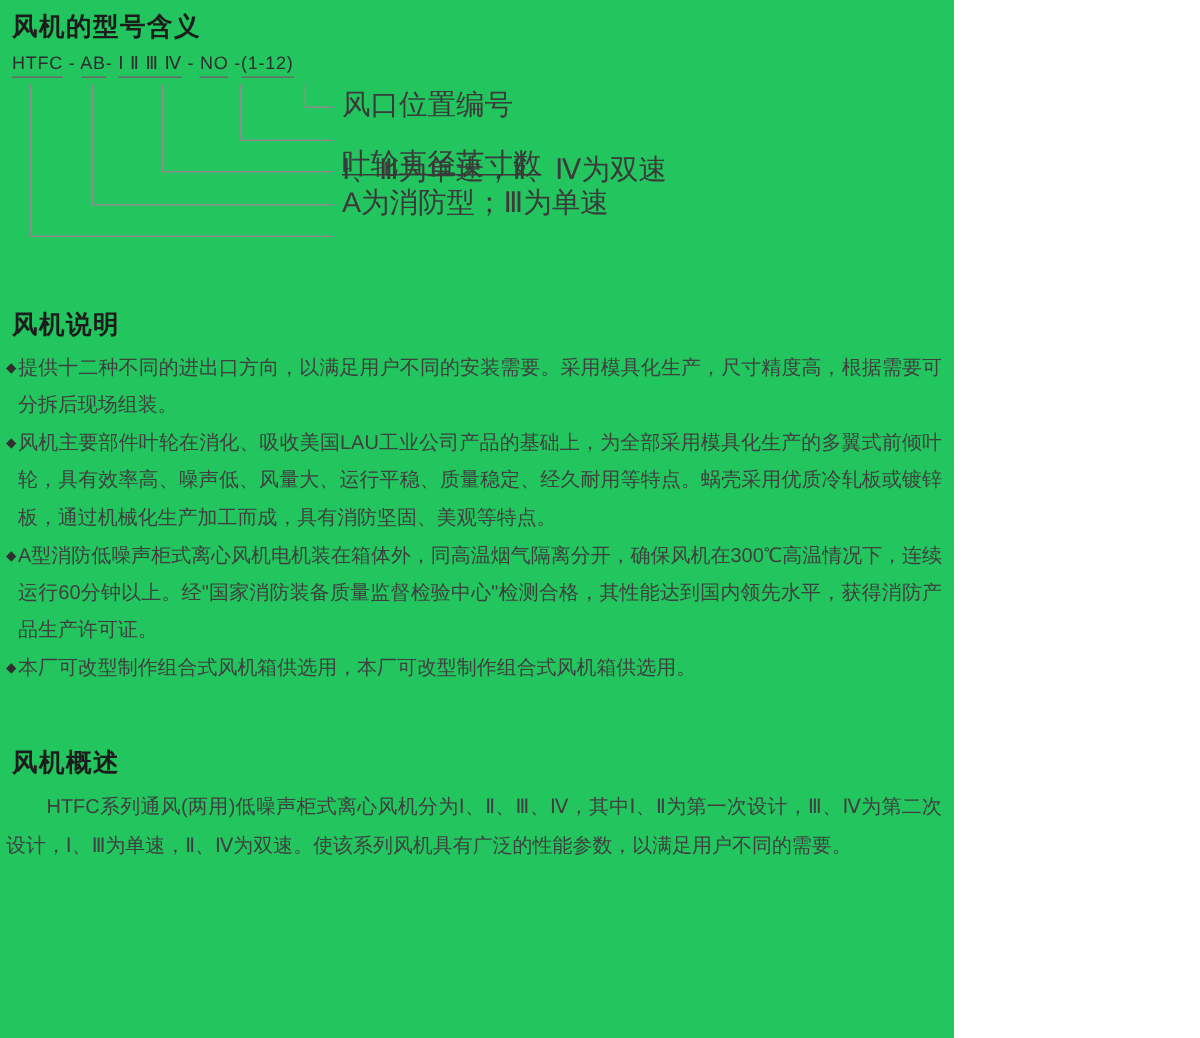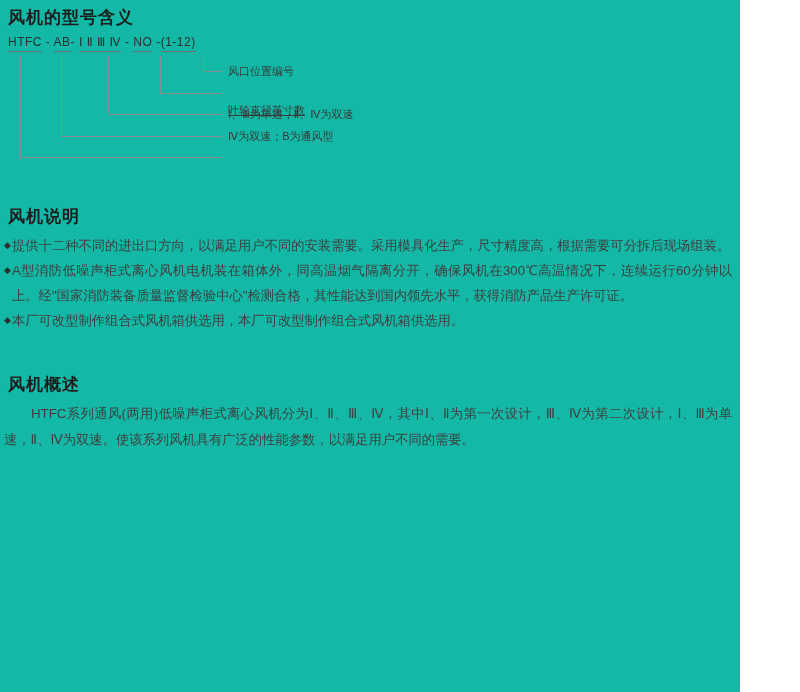--- a/index.html
+++ b/index.html
@@ -1,27 +1,27 @@
 <!DOCTYPE html>
 <html><head>
 <meta charset="utf-8">
 <style>
   html,body{margin:0;padding:0;background:#ffffff;}
   body{font-family:"Liberation Sans", sans-serif;color:#3d3d3d;}
-  .page{position:relative;width:740px;height:692px;background:#14b8a6;overflow:hidden;}
+  .page{position:relative;width:636px;height:692px;background:#22c55e;overflow:hidden;}
 
   
   .diagram{position:relative;height:196px;}
   .diagram .sec-title{position:absolute;left:8px;top:8px;margin:0;font-size:17px;line-height:20px;
     font-weight:bold;color:#1c1c1c;letter-spacing:1px;}
   .model-line{position:absolute;left:8px;top:33px;font-size:12px;line-height:18px;color:#2e2e2e;
     white-space:pre;letter-spacing:0.5px;}
   .useg{border-bottom:1.5px solid #6b6b6b;padding-bottom:2px;}
   .cline{position:absolute;background:#8d8d8d;}
-  .dlabel{position:absolute;left:228px;font-size:11px;line-height:16px;color:#3a3a3a;white-space:nowrap;text-align:center;}
+  .dlabel{position:absolute;left:228px;font-size:19px;line-height:16px;color:#3a3a3a;white-space:nowrap;text-align:center;}
 
   
   .section-desc{margin:10px 8px 0 4px;}
   .section-desc h2, .section-overview h2{margin:0 0 0 4px;font-size:17px;line-height:21px;
     font-weight:bold;color:#1c1c1c;letter-spacing:1px;}
   .bullet-list{margin-top:6px;}
   .bullet{font-size:13.3px;line-height:24.8px;text-align:justify;color:#3f3f3f;
     padding-left:8px;text-indent:-8px;}
   .bullet .marker{display:inline-block;width:8px;text-indent:0;font-size:9px;
     vertical-align:1.5px;color:#2f2f2f;}
@@ -49,27 +49,28 @@
 
     <div class="cline" style="left:203px;top:71px;width:19px;height:1px;"></div>
     <div class="cline" style="left:160px;top:93px;width:62px;height:1px;"></div>
     <div class="cline" style="left:108px;top:114px;width:114px;height:1px;"></div>
     <div class="cline" style="left:61px;top:136px;width:161px;height:1px;"></div>
     <div class="cline" style="left:20px;top:157px;width:202px;height:1px;"></div>
 
     <div class="dlabel" style="top:63px;">风口位置编号</div>
     <div class="dlabel" style="top:102px;text-decoration:underline;">叶轮直径英寸数</div>
     <div class="dlabel" style="top:106px;">Ⅰ、Ⅲ为单速，Ⅱ、Ⅳ为双速</div>
-    <div class="dlabel" style="top:128px;">Ⅳ为双速；B为通风型</div>
+    <div class="dlabel" style="top:128px;">A为消防型；Ⅲ为单速</div>
   </section>
 
   <section class="section-desc">
     <h2>风机说明</h2>
     <div class="bullet-list" id="bullet-list">
         <div class="bullet"><span class="marker">◆</span><span>提供十二种不同的进出口方向，以满足用户不同的安装需要。采用模具化生产，尺寸精度高，根据需要可分拆后现场组装。</span></div>
+        <div class="bullet"><span class="marker">◆</span><span>风机主要部件叶轮在消化、吸收美国LAU工业公司产品的基础上，为全部采用模具化生产的多翼式前倾叶轮，具有效率高、噪声低、风量大、运行平稳、质量稳定、经久耐用等特点。蜗壳采用优质冷轧板或镀锌板，通过机械化生产加工而成，具有消防坚固、美观等特点。</span></div>
         <div class="bullet"><span class="marker">◆</span><span>A型消防低噪声柜式离心风机电机装在箱体外，同高温烟气隔离分开，确保风机在300℃高温情况下，连续运行60分钟以上。经"国家消防装备质量监督检验中心"检测合格，其性能达到国内领先水平，获得消防产品生产许可证。</span></div>
         <div class="bullet"><span class="marker">◆</span><span>本厂可改型制作组合式风机箱供选用，本厂可改型制作组合式风机箱供选用。</span></div>
       </div>
   </section>
 
   <section class="section-overview">
     <h2>风机概述</h2>
     <div class="para-list" id="para-list">
         <p class="para">HTFC系列通风(两用)低噪声柜式离心风机分为Ⅰ、Ⅱ、Ⅲ、Ⅳ，其中Ⅰ、Ⅱ为第一次设计，Ⅲ、Ⅳ为第二次设计，Ⅰ、Ⅲ为单速，Ⅱ、Ⅳ为双速。使该系列风机具有广泛的性能参数，以满足用户不同的需要。</p>
       </div>

